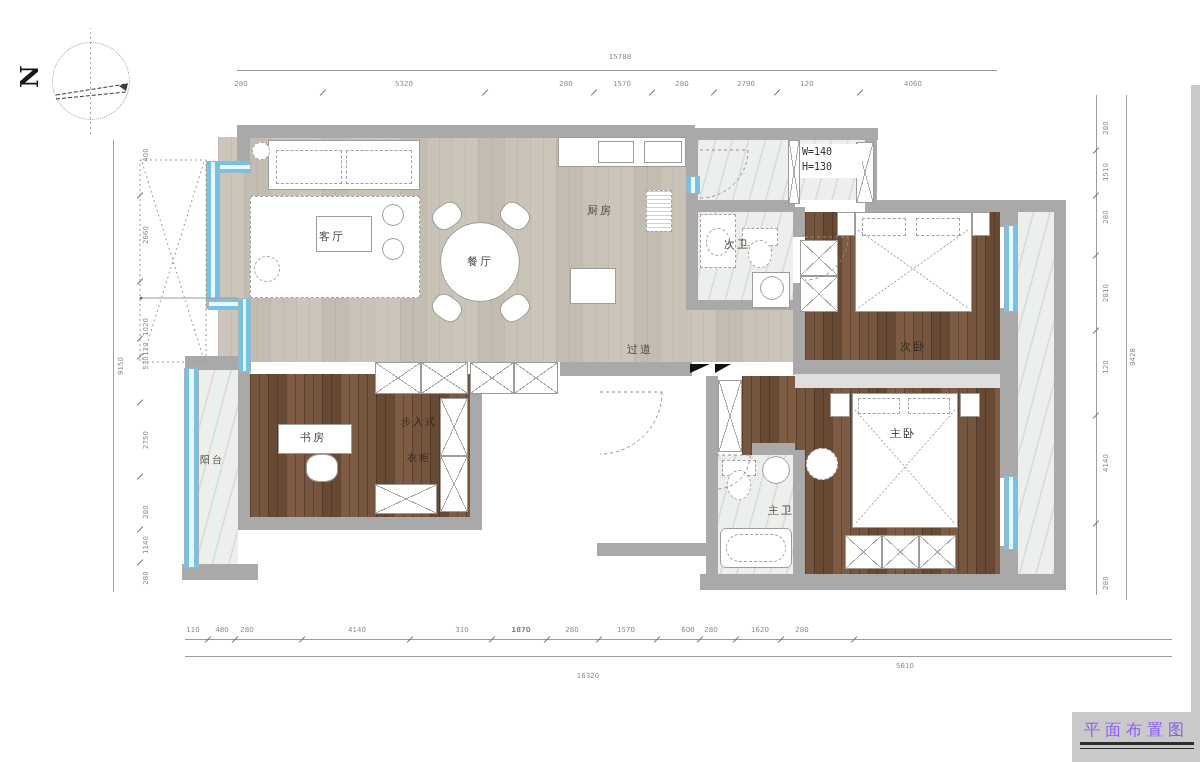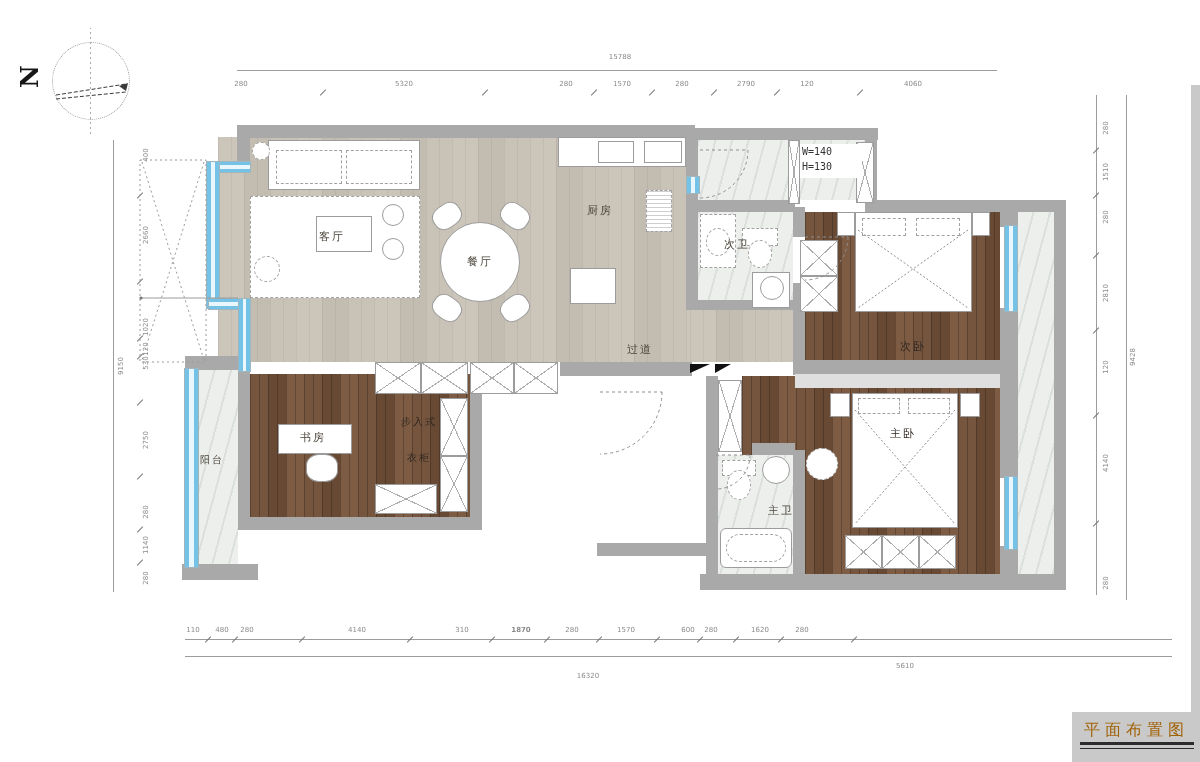--- a/index.html
+++ b/index.html
@@ -34,21 +34,21 @@
   .rlabel.on-dark{color:#2f2720;}
   .dimtxt{position:absolute;color:#8a8a8a;font-size:7px;transform:translate(-50%,-50%);white-space:nowrap;}
   .dimtxt.rot{transform:translate(-50%,-50%) rotate(-90deg);}
   .dimline{position:absolute;background:#9c9c9c;}
   .tick{position:absolute;width:8px;height:1px;background:#777;transform:rotate(-45deg);}
   
   .wedge{position:absolute;width:0;height:0;border-top:9px solid #111;border-right:20px solid transparent;}
   
   .tblock{position:absolute;background:#c9c9c9;}
   .tline{position:absolute;background:#2c2c2c;}
-  #title-text{position:absolute;color:#a16207;font-size:16px;letter-spacing:5px;font-family:Liberation Serif, serif;text-align:center;}
+  #title-text{position:absolute;color:#8b5cf6;font-size:16px;letter-spacing:5px;font-family:Liberation Serif, serif;text-align:center;}
   
   .north-circle{position:absolute;border:1px dotted #9a9a9a;border-radius:50%;}
   .dotline-v{position:absolute;width:1px;background:repeating-linear-gradient(0deg,#aaa 0 2px,transparent 2px 5px);}
   #north-n{position:absolute;color:#161616;font-size:25px;font-weight:600;font-family:"DejaVu Serif", serif;transform:rotate(-90deg);}
   svg.overlay{position:absolute;left:0;top:0;z-index:6;pointer-events:none;}
   .layer1{z-index:1}.layer2{z-index:2}.layer3{z-index:3}.layer4{z-index:4}.layer5{z-index:5}.layer7{z-index:7}
 </style>
 </head>
 <body>
 

